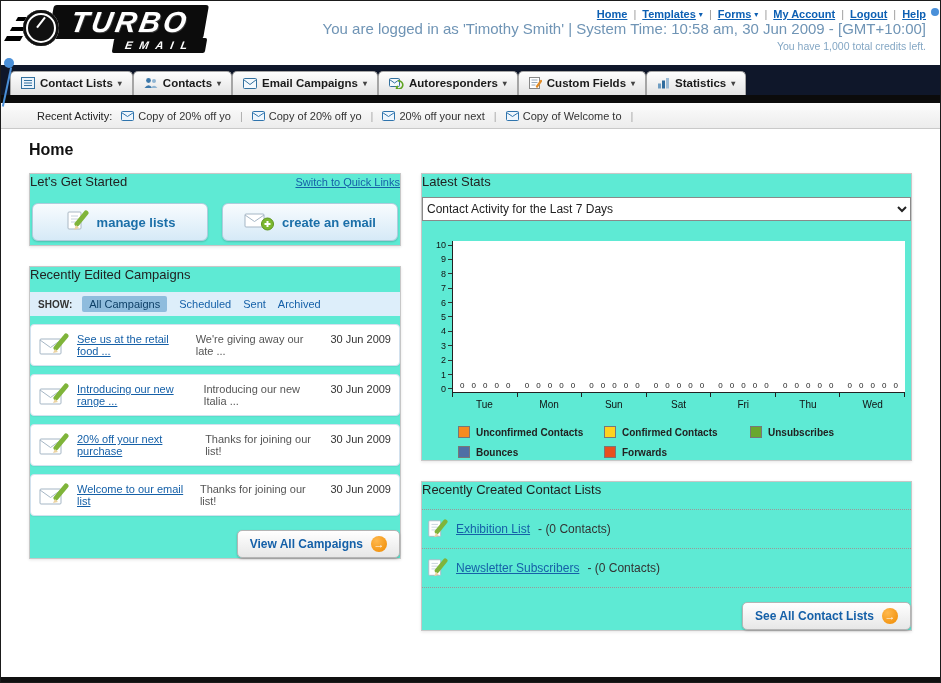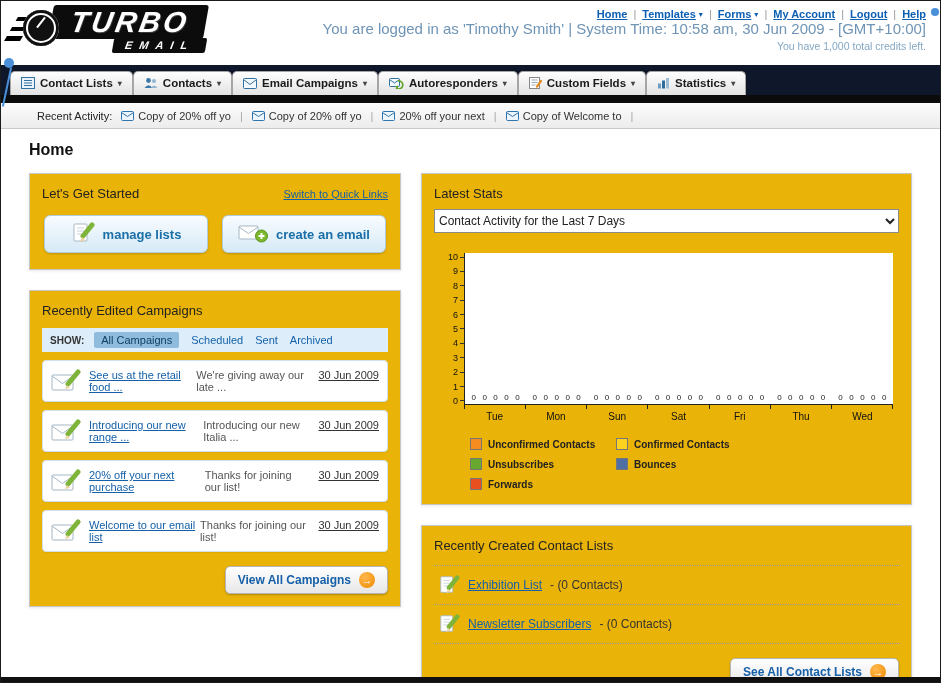--- a/index.html
+++ b/index.html
@@ -48,21 +48,21 @@
   .act-text { color:#333; }
   .act-sep { color:#aaa; }
 
   
   .main { padding:8px 28px 0 28px; }
   .page-title { font-size:16px; font-weight:bold; color:#111; margin:4px 0 14px; }
   .columns { display:flex; gap:20px; align-items:flex-start; }
   .col-left { width:372px; }
   .col-right { width:491px; }
 
-  .panel { background:#eab308; border:1px solid #c7c7c7; box-shadow:0 1px 3px rgba(0,0,0,0.1); padding:12px; }
+  .panel { background:#5eead4; border:1px solid #c7c7c7; box-shadow:0 1px 3px rgba(0,0,0,0.1); }
   .panel-head { display:flex; justify-content:space-between; align-items:center; margin-bottom:12px; }
   .panel-title { font-size:13px; color:#222; }
   .small-link { font-size:11px; color:#1560a8; text-decoration:underline; cursor:pointer; }
 
   
   .get-started { margin-bottom:20px; }
   .gs-buttons { display:flex; gap:14px; padding:2px 2px 4px;align-items:flex-end; }
   .gs-btn { flex:1; height:38px; display:flex; align-items:center; justify-content:center; gap:8px;
     background:linear-gradient(#f8fcfe,#d6eaf7); border:1px solid #b0ccdd; border-radius:6px;
     font-family:inherit; font-size:13px; font-weight:bold; color:#1b6fa8; box-shadow:0 1px 2px rgba(0,0,0,0.18); cursor:pointer; }
@@ -72,21 +72,21 @@
   .filter-bar { background:#ddeefa; padding:4px 8px; display:flex; align-items:center; gap:10px; font-size:11px; }
   .show-label { font-size:10px; font-weight:bold; color:#333; }
   .filters { display:flex; gap:12px; align-items:center; }
   .filter-link { color:#1560a8; cursor:pointer; }
   .filter-link.selected { background:#8fbcdd; color:#0d3f66; padding:2px 7px; border-radius:2px; font-weight:normal; }
   .camp-row { display:flex; align-items:flex-start; gap:8px; border:1px solid #d2e1ee; border-radius:4px;
     padding:8px; margin-top:8px; box-shadow:0 1px 1px rgba(0,0,0,0.05); background:#fff; }
   .camp-text { flex:1; display:flex; gap:3px; }
   .camp-title { font-size:11px; color:#1560a8; text-decoration:underline; cursor:pointer; }
   .camp-sub { font-size:11px; color:#555; }
-  .camp-date { font-size:11px; color:#333; white-space:nowrap;text-decoration:underline; }
+  .camp-date { font-size:11px; color:#333; white-space:nowrap; }
   .panel-actions { display:flex; justify-content:flex-end; margin-top:14px; }
   .action-btn { display:inline-flex; align-items:center; gap:8px; padding:5px 12px; cursor:pointer;
     background:linear-gradient(#ffffff,#e7e7e7); border:1px solid #b5b5b5; border-radius:5px;
     font-family:inherit; font-size:12px; font-weight:bold; color:#1560a8; box-shadow:0 1px 2px rgba(0,0,0,0.25); }
   .orange-arrow { width:16px; height:16px; border-radius:50%; color:#fff; font-size:11px; line-height:16px;
     background:radial-gradient(circle at 35% 30%, #ffb84d, #ef8a00); display:flex; align-items:center; justify-content:center; }
 
   
   .stats-select { width:100%; height:24px; margin:8px 0 16px; font-family:inherit; font-size:12px; color:#222;
     border:1px solid #8a8a8a; background:#fff; }

